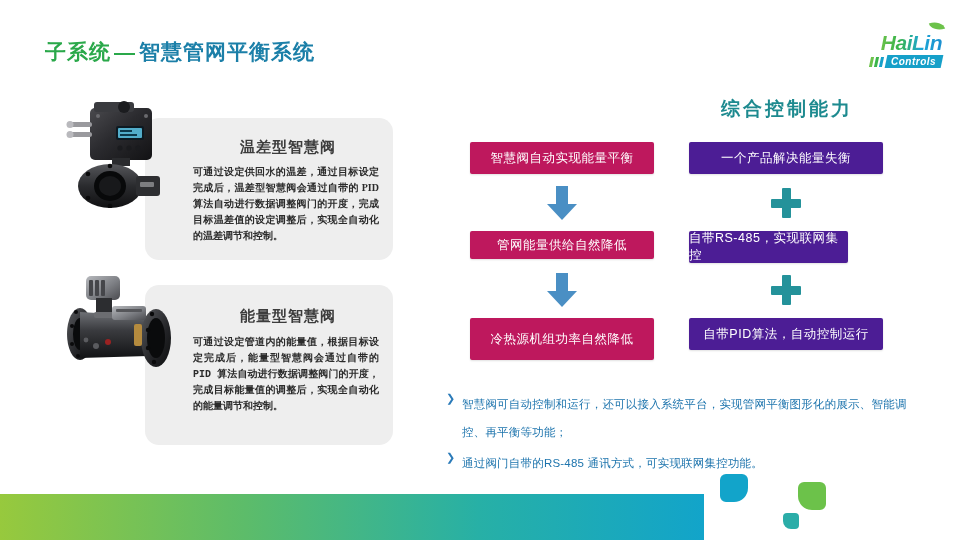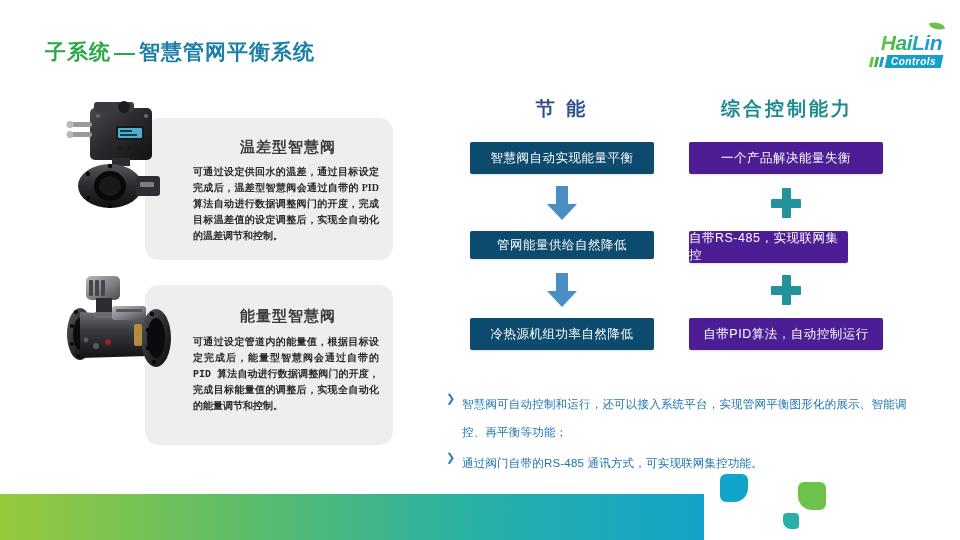--- a/index.html
+++ b/index.html
@@ -95,26 +95,26 @@
   .col-head-left{left:470px;top:96px;width:184px;color:#2f4f92;}
   .col-head-right{left:692px;top:96px;width:190px;color:#1d8a8f;}
 
   .flowbox{
     position:absolute;
     display:flex;align-items:center;justify-content:center;
     color:#ffffff;font-size:12.5px;letter-spacing:0.5px;
     border-radius:2px;
     box-shadow:0 1px 2px rgba(0,0,0,0.12);
   }
-  .fb-blue{background:#0c4a6e;font-family:Liberation Mono, monospace;}
+  .fb-blue{background:#be185d;font-family:Liberation Mono, monospace;}
   .fb-teal{background:#4c1d95;}
 
   .fb-l1{left:470px;top:142px;width:184px;height:32px;}
   .fb-l2{left:470px;top:231px;width:184px;height:28px;}
-  .fb-l3{left:470px;top:318px;width:184px;height:32px;}
+  .fb-l3{left:470px;top:318px;width:184px;height:42px;}
   .fb-r1{left:689px;top:142px;width:194px;height:32px;}
   .fb-r2{left:689px;top:231px;width:159px;height:32px;}
   .fb-r3{left:689px;top:318px;width:194px;height:32px;}
 
   .arrow-down{position:absolute;width:30px;height:34px;}
   .ad-1{left:547px;top:186px;}
   .ad-2{left:547px;top:273px;}
 
   .plus{
     position:absolute;width:30px;height:30px;
@@ -292,21 +292,20 @@
       <rect x="64" y="41" width="26" height="3" rx="1" fill="#55565a"></rect>
 
       <rect x="82" y="56" width="8" height="22" rx="2" fill="#b58b3e"></rect>
 
       <circle cx="56" cy="74" r="3" fill="#9b2222"></circle>
       <circle cx="44" cy="78" r="3" fill="#5a5b5f"></circle>
       <circle cx="34" cy="72" r="2.4" fill="#5a5b5f"></circle>
     </svg>
   </div>
 
-  <div class="col-head col-head-left">节 能</div>
   <div class="col-head col-head-right">综合控制能力</div>
 
   <div class="flowbox fb-blue fb-l1">智慧阀自动实现能量平衡</div>
   <div class="arrow-down ad-1">
     <svg viewBox="0 0 30 34" width="30" height="34">
       <path d="M9 0 H21 V18 H30 L15 34 L0 18 H9 Z" fill="#4a8fc4"></path>
     </svg>
   </div>
   <div class="flowbox fb-blue fb-l2">管网能量供给自然降低</div>
   <div class="arrow-down ad-2">

